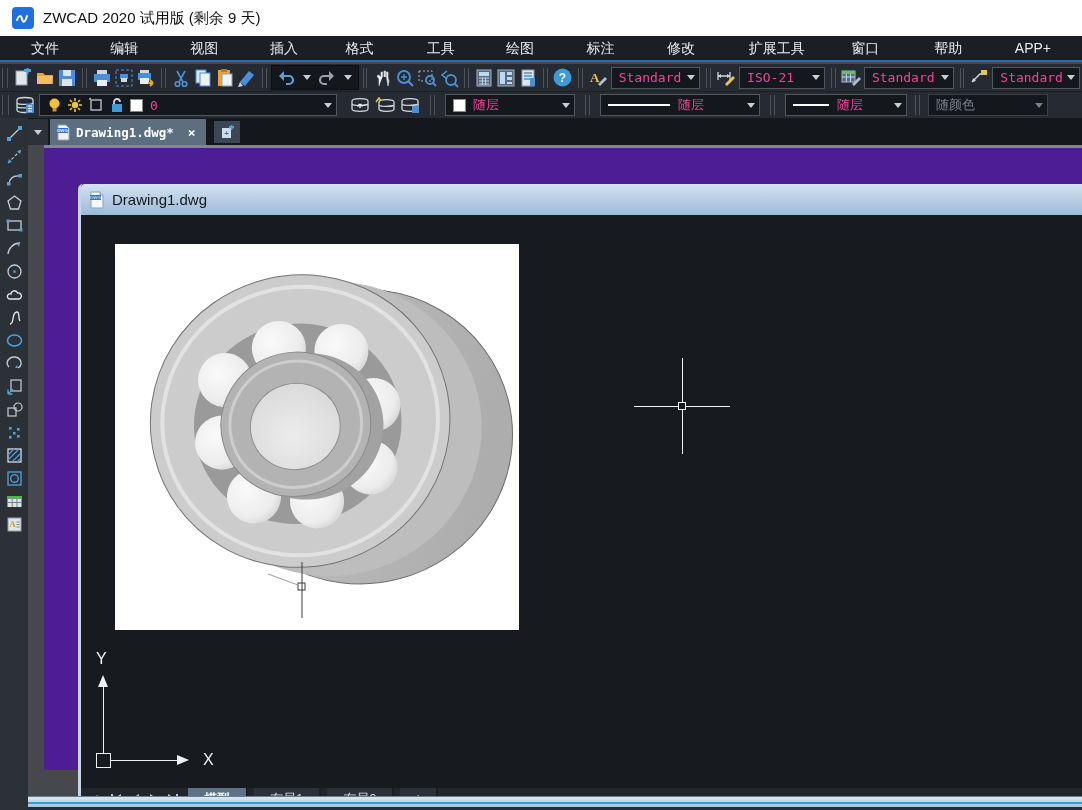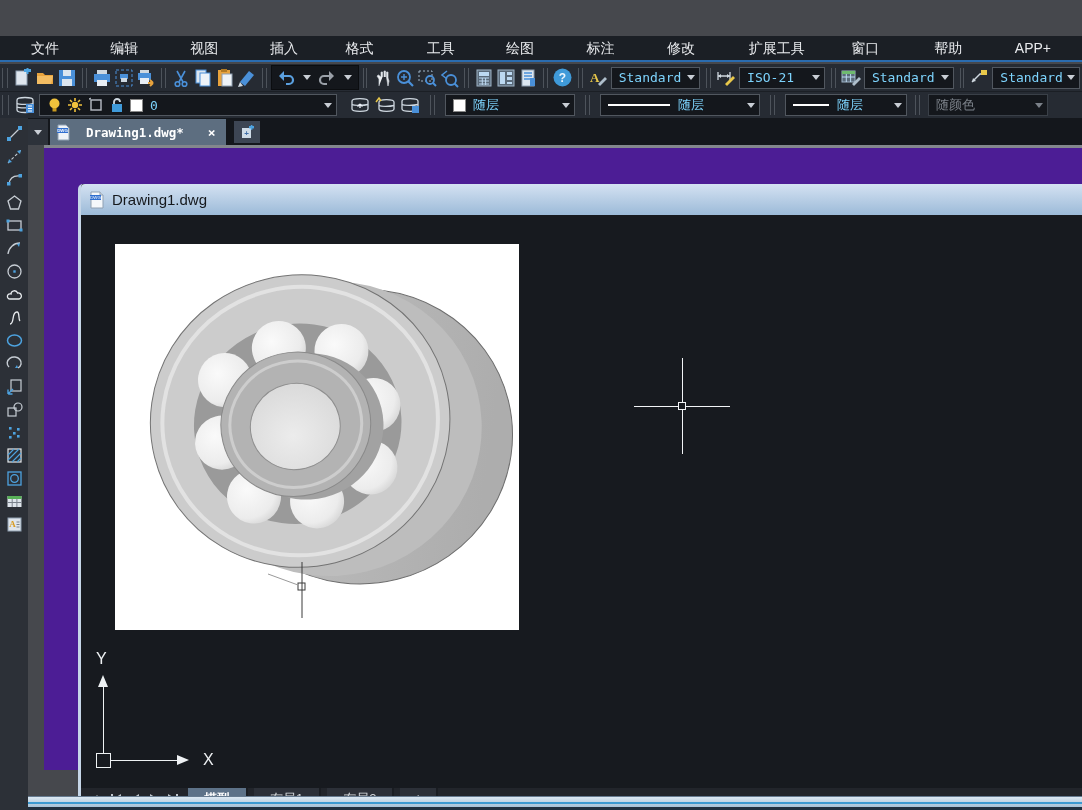--- a/index.html
+++ b/index.html
@@ -24,31 +24,31 @@
     display:flex; align-items:center; }
   .tb1 { top:64px; } .tb2 { top:91px; border-top:1px solid #1b1f25; }
   .grip { width:7px; height:20px; border-left:1px solid #4d535b; border-right:1px solid #4d535b; margin:0 3px 0 2px; }
   .tsep { width:5px; height:20px; border-left:1px solid #4d535b; border-right:1px solid #4d535b; margin:0 4px; }
   .tbtn { width:25px; height:24px; display:flex; align-items:center; justify-content:center; background:transparent; border:0; }
   .tbtn svg { display:block; }
   .undoredo { display:flex; align-items:center; background:#14171c; border:1px solid #0b0d10; height:25px; padding:0 2px; }
   .dd-caret { width:0; height:0; border-left:4px solid transparent; border-right:4px solid transparent;
     border-top:5px solid #c9ced5; margin:0 4px; }
   .dropdown { height:22px; background:#14171c; border:1px solid #51575f; display:flex; align-items:center;
-    color:#7dd3fc; font-family:"DejaVu Sans Mono", monospace; font-size:13px; padding-left:7px; margin:0 2px; }
+    color:#ec4899; font-family:"DejaVu Sans Mono", monospace; font-size:13px; padding-left:7px; margin:0 2px; }
   .dropdown .dd-value { flex:1; white-space:nowrap; overflow:hidden; }
   .dropdown.disabled { color:#7b8189; border-color:#3a4048; }
   .line-sample { height:0; border-top:2px solid #ffffff; margin-right:8px; }
 
   
   .doctabs { position:absolute; left:28px; top:118px; width:1054px; height:27px; background:#14171c;
     display:flex; align-items:flex-end; }
   .doclist-btn { width:20px; height:26px; background:#2d323a; display:flex; align-items:center; justify-content:center; margin-right:2px; }
   .doctab { height:26px; background:#5d6e80; display:flex; align-items:center; padding:0 10px 0 6px;
-    color:#fff; font-family:"DejaVu Sans Mono", monospace; font-weight:bold; font-size:12.5px;gap:10px; }
+    color:#fff; font-family:"DejaVu Sans Mono", monospace; font-weight:bold; font-size:12.5px; }
   .doctab .close { margin-left:14px; color:#fff; font-size:13px; font-weight:bold; }
   .newtab-btn { width:26px; height:22px; margin:0 0 2px 8px; background:#3d4654; display:flex; align-items:center;
     justify-content:center; }
 
   
   .lefttools { position:absolute; left:0; top:118px; width:28px; height:692px; background:#2c3037;
     display:flex; flex-direction:column; align-items:center; padding-top:4px; }
   .ltbtn { width:26px; height:23px; display:flex; align-items:center; justify-content:center; }
 
   
@@ -102,20 +102,28 @@
     background:linear-gradient(#dde9f3,#a6c2d8); border-top:1px solid #667b90; border-bottom:3px solid #203040; }
   .bottomstrip .blue-line { position:absolute; left:0; bottom:3px; width:100%; height:2px; background:#3c9ad2; }
 
   .ic { display:block; }
 </style>
 </head>
 <body>
 
 <div class="app">
 
+  <div class="titlebar">
+    <span class="app-logo">
+      <svg width="16" height="16" viewBox="0 0 16 16">
+          <path d="M2 10c2-5 4-5 5-1s3 4 5-3" stroke="#fff" stroke-width="2" fill="none" stroke-linecap="round"></path>
+        </svg>
+    </span>
+    <span class="app-title">ZWCAD 2020 试用版 (剩余 9 天)</span>
+  </div>
 
   <div class="menubar">
     <span class="menu-item">文件(F)</span>
     <span class="menu-item">编辑(E)</span>
     <span class="menu-item">视图(V)</span>
     <span class="menu-item">插入(I)</span>
     <span class="menu-item">格式(O)</span>
     <span class="menu-item">工具(T)</span>
     <span class="menu-item">绘图(D)</span>
     <span class="menu-item">标注(N)</span>

